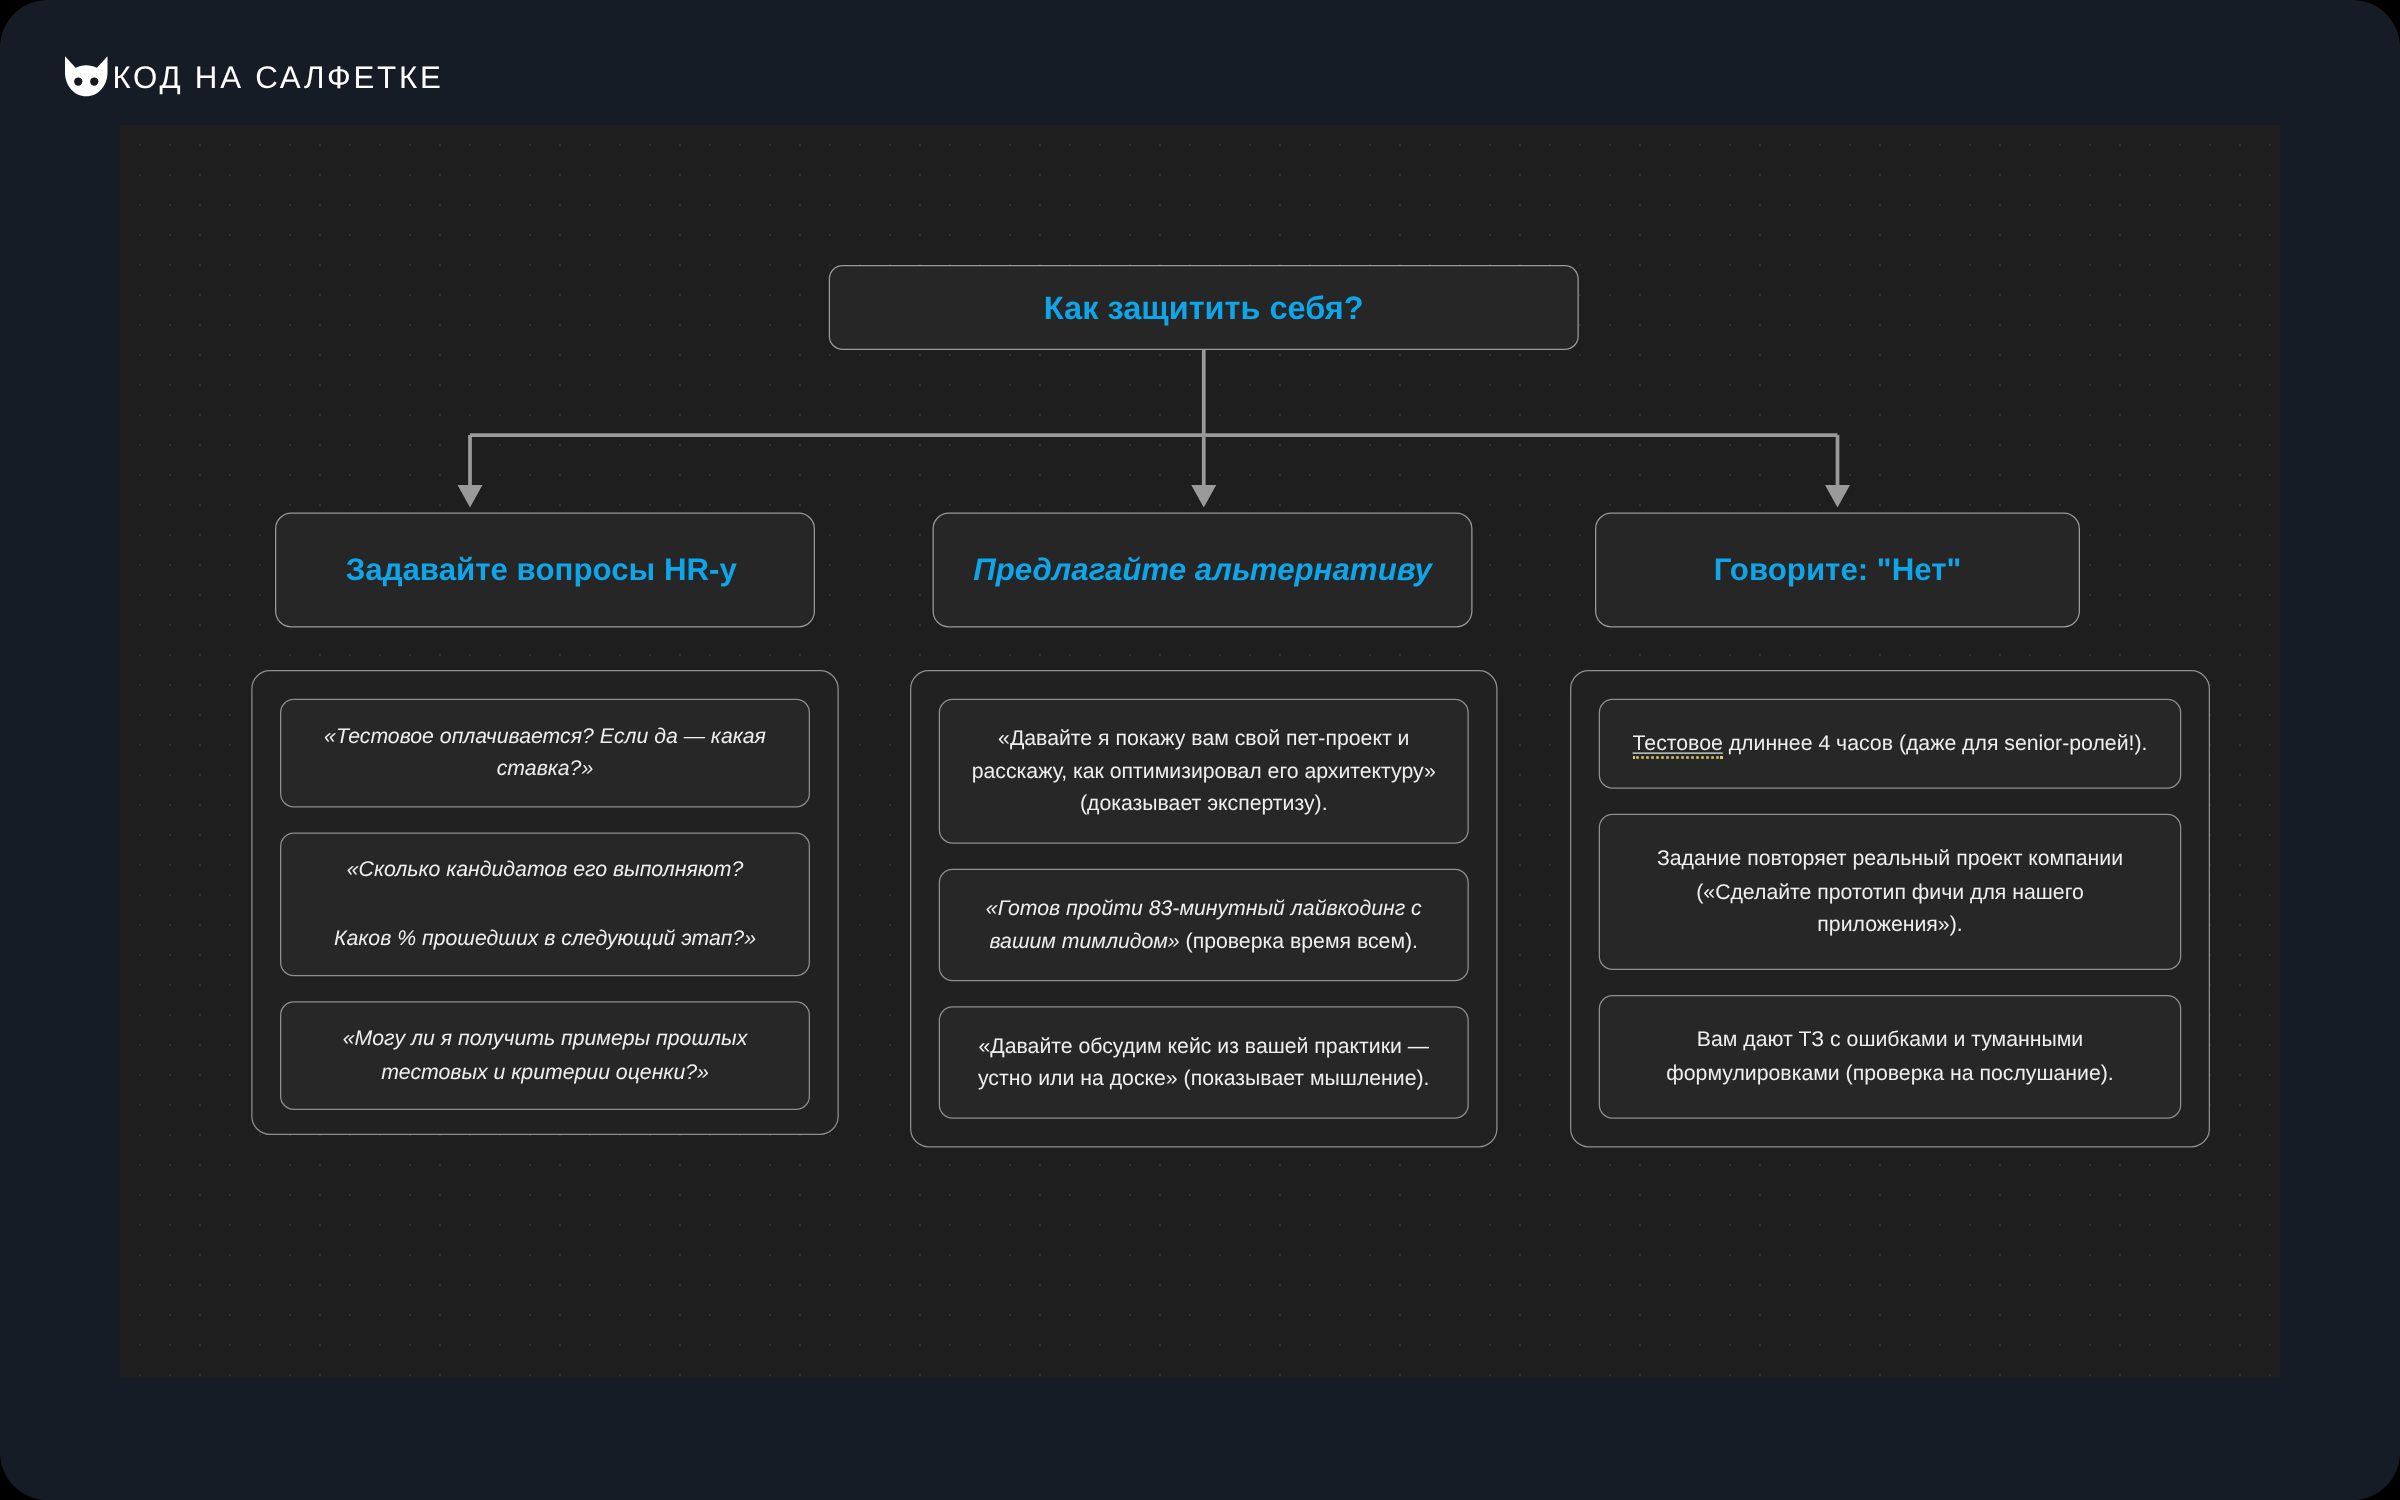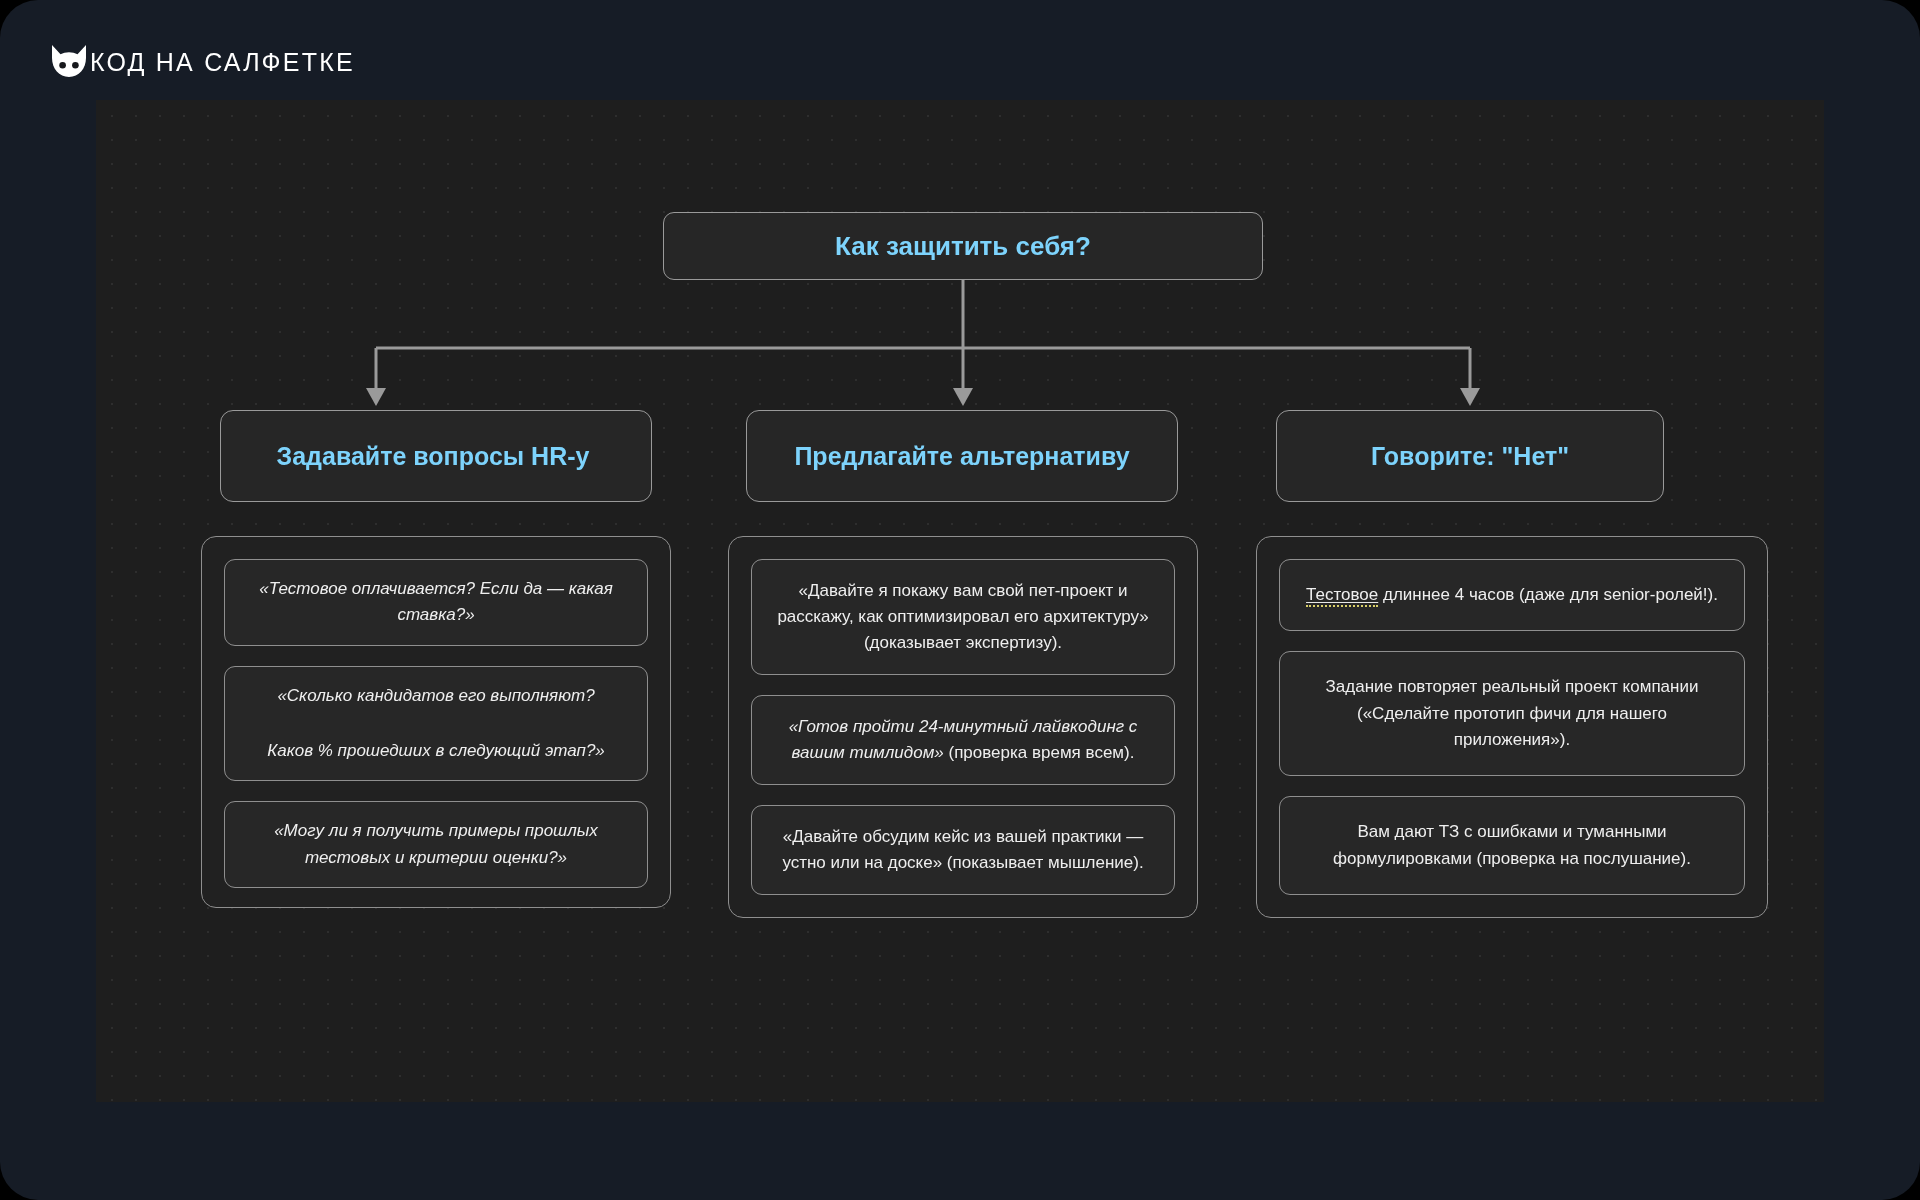--- a/index.html
+++ b/index.html
@@ -71,42 +71,42 @@
   
   .node {
     position: absolute;
     background: #262626;
     border: 1.6px solid #9a9a9a;
     border-radius: 11px;
     display: flex;
     align-items: center;
     justify-content: center;
     text-align: right;
-    color: #7dd3fc;
+    color: #0ea5e9;
   }
 
   #root-node {
     left: 567px;
     top: 112px;
     width: 600px;
     height: 68px;
     font-size: 26px;
     font-weight: bold;
   }
 
   .col-head {
     top: 310px;
     height: 92px;
     font-size: 25px;
     font-weight: bold;
     border-radius: 13px;
     padding: 0 18px;
   }
   #head-0 { left: 124px;  width: 432px; padding-left: 12px; }
-  #head-1 { left: 650px;  width: 432px; }
+  #head-1 { left: 650px;  width: 432px; font-style: italic; }
   #head-2 { left: 1180px; width: 388px; }
 
   
   .group {
     position: absolute;
     top: 436px;
     background: #212121;
     border: 1.6px solid #8f8f8f;
     border-radius: 15px;
     padding: 22px 22px;
@@ -203,21 +203,21 @@
       <div class="card">
         <p>«Могу ли я получить примеры прошлых тестовых и критерии оценки?»</p>
       </div>
     </div>
 
     <div class="group" id="group-1">
       <div class="card">
         <p>«Давайте я покажу вам свой пет-проект и расскажу, как оптимизировал его архитектуру» (доказывает экспертизу).</p>
       </div>
       <div class="card">
-        <p><em>«Готов пройти 24-минутный лайвкодинг с вашим тимлидом»</em><span> (проверка время всем).</span></p>
+        <p><em>«Готов пройти 83-минутный лайвкодинг с вашим тимлидом»</em><span> (проверка время всем).</span></p>
       </div>
       <div class="card">
         <p>«Давайте обсудим кейс из вашей практики — устно или на доске» (показывает мышление).</p>
       </div>
     </div>
 
     <div class="group" id="group-2">
       <div class="card">
         <p><span class="spelled">Тестовое</span><span> длиннее 4 часов (даже для senior-ролей!).</span></p>
       </div>

